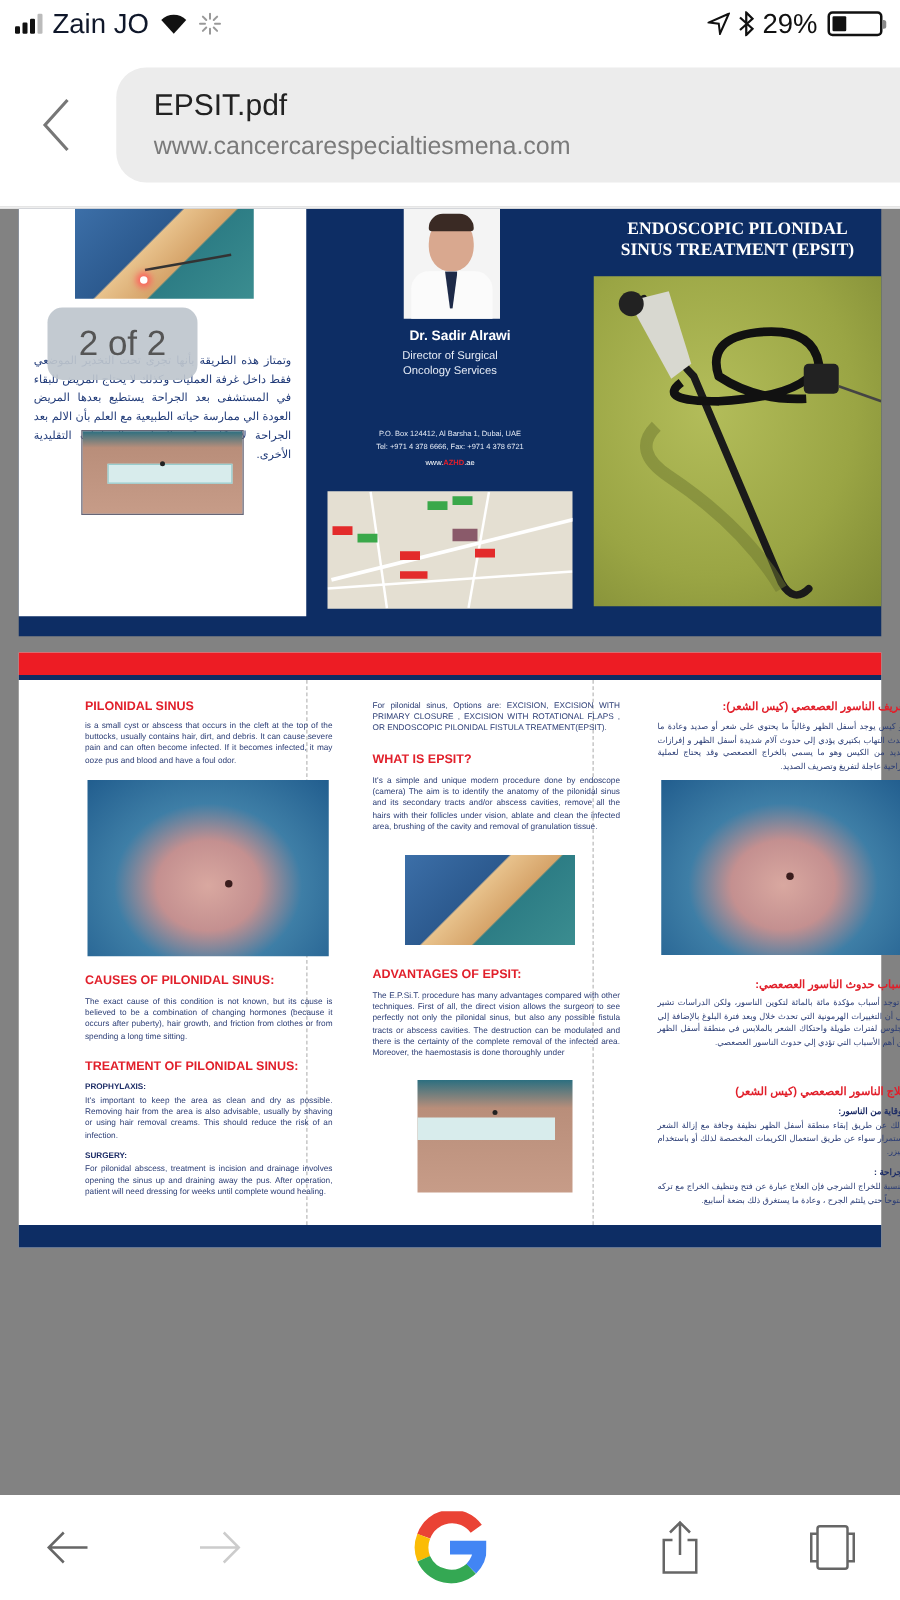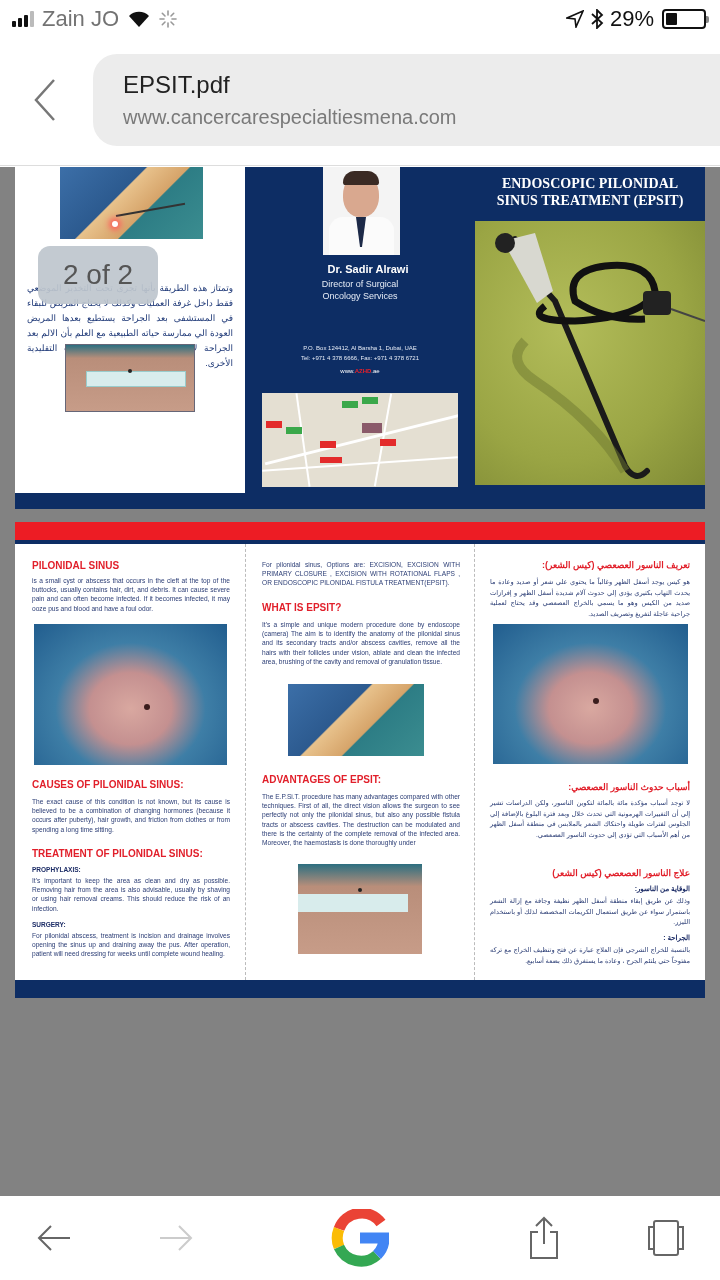--- a/index.html
+++ b/index.html
@@ -1,18 +1,18 @@
 <!DOCTYPE html>
 <html><head>
 <meta charset="utf-8">
 <style>
   * { box-sizing: border-box; margin: 0; padding: 0; }
   html, body { width: 720px; height: 1280px; overflow: hidden; background: #ffffff; font-family: "Liberation Sans", sans-serif; }
   .status-bar { position: absolute; top: 0; left: 0; width: 720px; height: 42px; background: #fff; }
-  .sb-left { position: absolute; left: 12px; top: 6px; font-size: 22px; color: #737373; display: flex; align-items: center; gap: 8px; }
+  .sb-left { position: absolute; left: 12px; top: 6px; font-size: 22px; color: #0f172a; display: flex; align-items: center; gap: 8px; }
   .signal { display: flex; align-items: flex-end; gap: 2px; height: 16px; }
   .signal span { width: 4px; background: #111; border-radius: 1px; }
   .signal span.off { background: #bbb; }
   .sb-center { position: absolute; left: 0; right: 0; top: 6px; text-align: center; font-size: 22px; font-weight: bold; color: #111; }
   .sb-right { position: absolute; right: 14px; top: 6px; font-size: 22px; color: #111; display: flex; align-items: center; gap: 6px; }
   .battery { width: 44px; height: 20px; border: 2px solid #111; border-radius: 4px; position: relative; margin-left: 2px; }
   .battery::after { content: ""; position: absolute; right: -5px; top: 5px; width: 3px; height: 7px; background: #888; border-radius: 0 2px 2px 0; }
   .battery .fill { position: absolute; left: 2px; top: 2px; bottom: 2px; width: 11px; background: #111; border-radius: 1px; }
 
   .nav-header { position: absolute; top: 42px; left: 0; width: 720px; height: 124px; background: #fff; border-bottom: 1px solid #ddd; }
@@ -58,21 +58,21 @@
   .p2-red { position: absolute; left: 0; top: 0; width: 690px; height: 18px; background: #ed1c24; }
   .p2-blue-line { position: absolute; left: 0; top: 18px; width: 690px; height: 4px; background: #0d2d64; }
   .p2-footer { position: absolute; left: 0; top: 458px; width: 690px; height: 18px; background: #0d2d64; }
   .col { position: absolute; top: 22px; height: 436px; }
   .col1 { left: 0; width: 231px; border-right: 1px dashed #bbb; }
   .col2 { left: 231px; width: 229px; border-right: 1px dashed #bbb; }
   .col3 { left: 460px; width: 230px; }
   .h-red { color: #e11f2a; font-weight: bold; font-size: 10px; }
   .body-txt { color: #2b3d75; font-size: 6.6px; line-height: 9.2px; text-align: justify; }
   .sub-h { color: #1c2c66; font-weight: bold; font-size: 6.5px; }
-  .abs { position: absolute; }
+  .abs { position: absolute; margin-left: 36px; }
   .photo-op { background: radial-gradient(ellipse at 50% 60%, #d9a8a0 0%, #c49090 30%, #3e7ea6 55%, #215d8e 100%); }
   .photo-op .spot { position: absolute; width: 6px; height: 6px; border-radius: 50%; background: #3a1d1d; }
   .ar { direction: rtl; text-align: justify; color: #2b3d75; font-size: 6.6px; line-height: 10.5px; }
   .ar-h { direction: rtl; text-align: right; color: #e11f2a; font-weight: bold; font-size: 9px; }
   .ar-sub { direction: rtl; text-align: right; color: #1c2c66; font-weight: bold; font-size: 7px; }
 
   .page-indicator { position: absolute; left: 38px; top: 79px; width: 120px; height: 58px; background: rgba(190,198,205,0.92); border-radius: 12px; display: flex; align-items: center; justify-content: center; font-size: 28px; color: #555; }
 
   .bottom-bar { position: absolute; left: 0; top: 1196px; width: 720px; height: 84px; background: #fff; }
   .bb-icon { position: absolute; top: 20px; width: 44px; height: 44px; display: flex; align-items: center; justify-content: center; }

